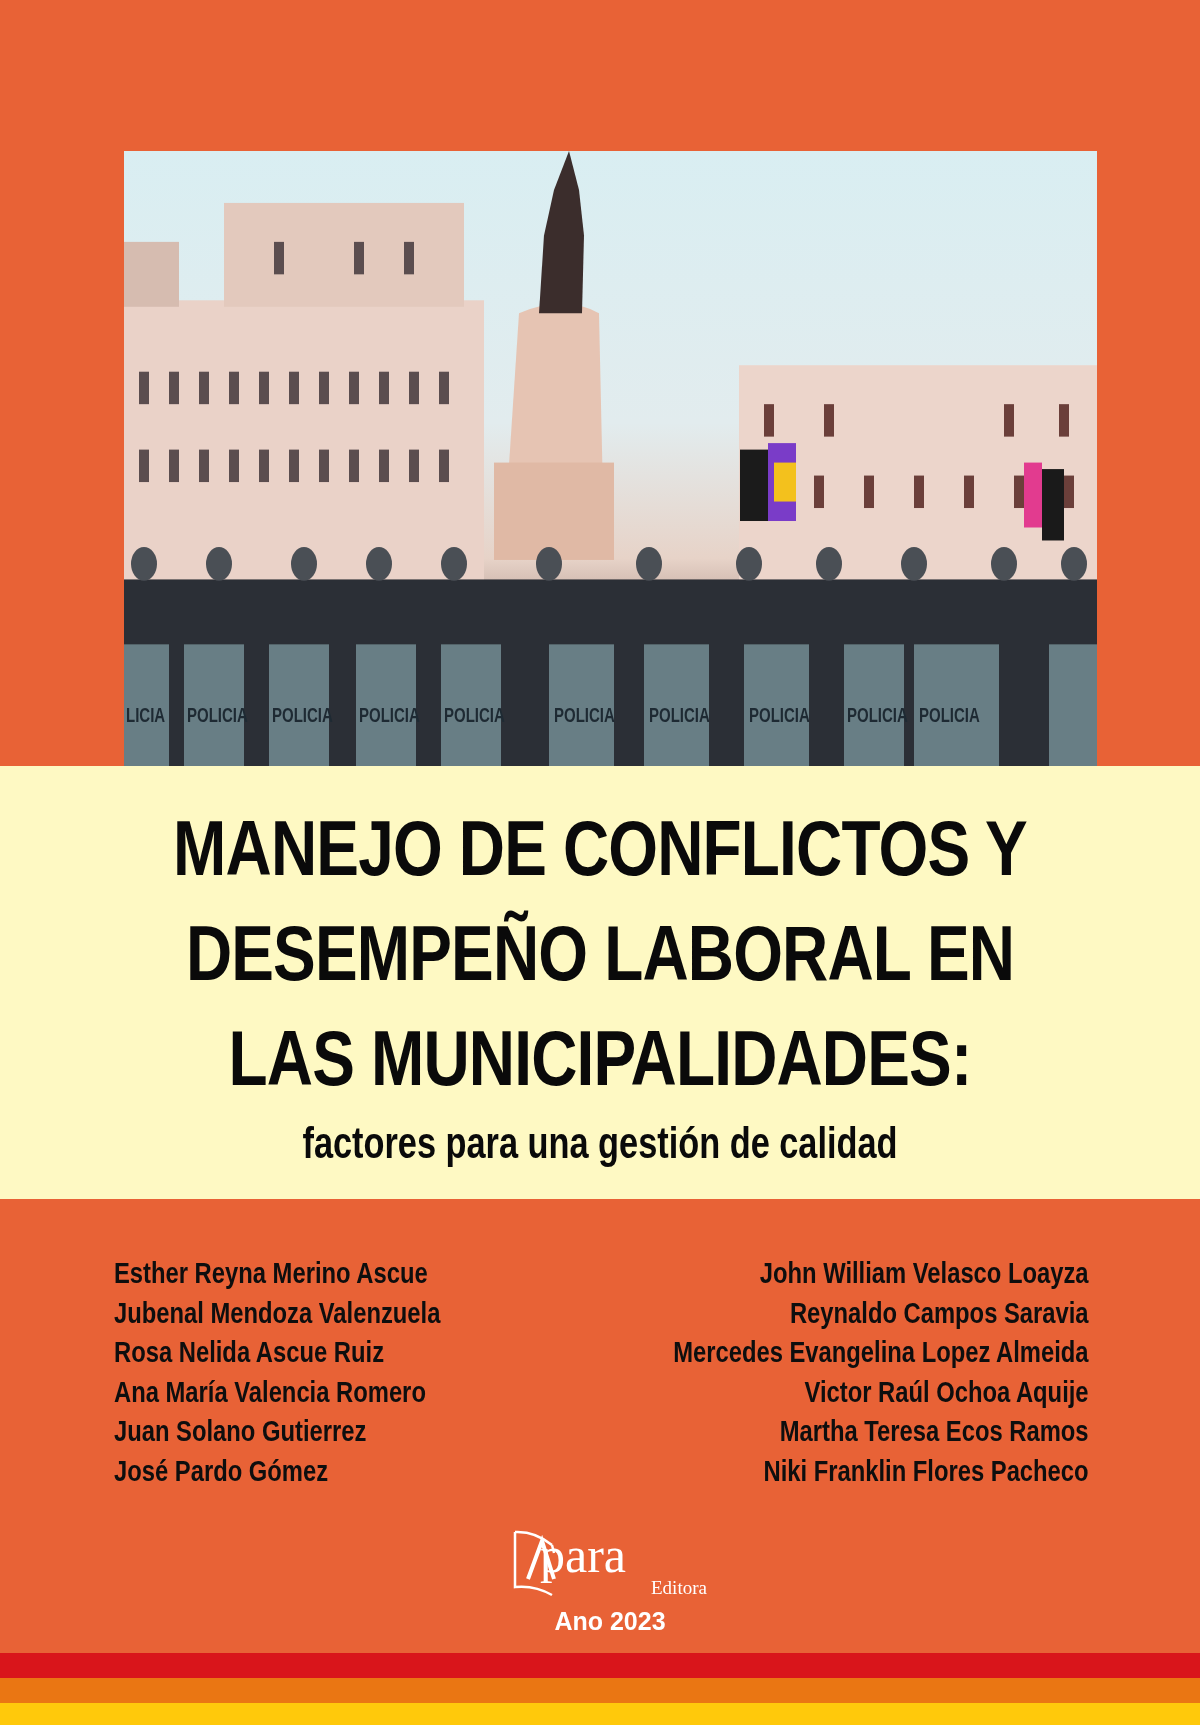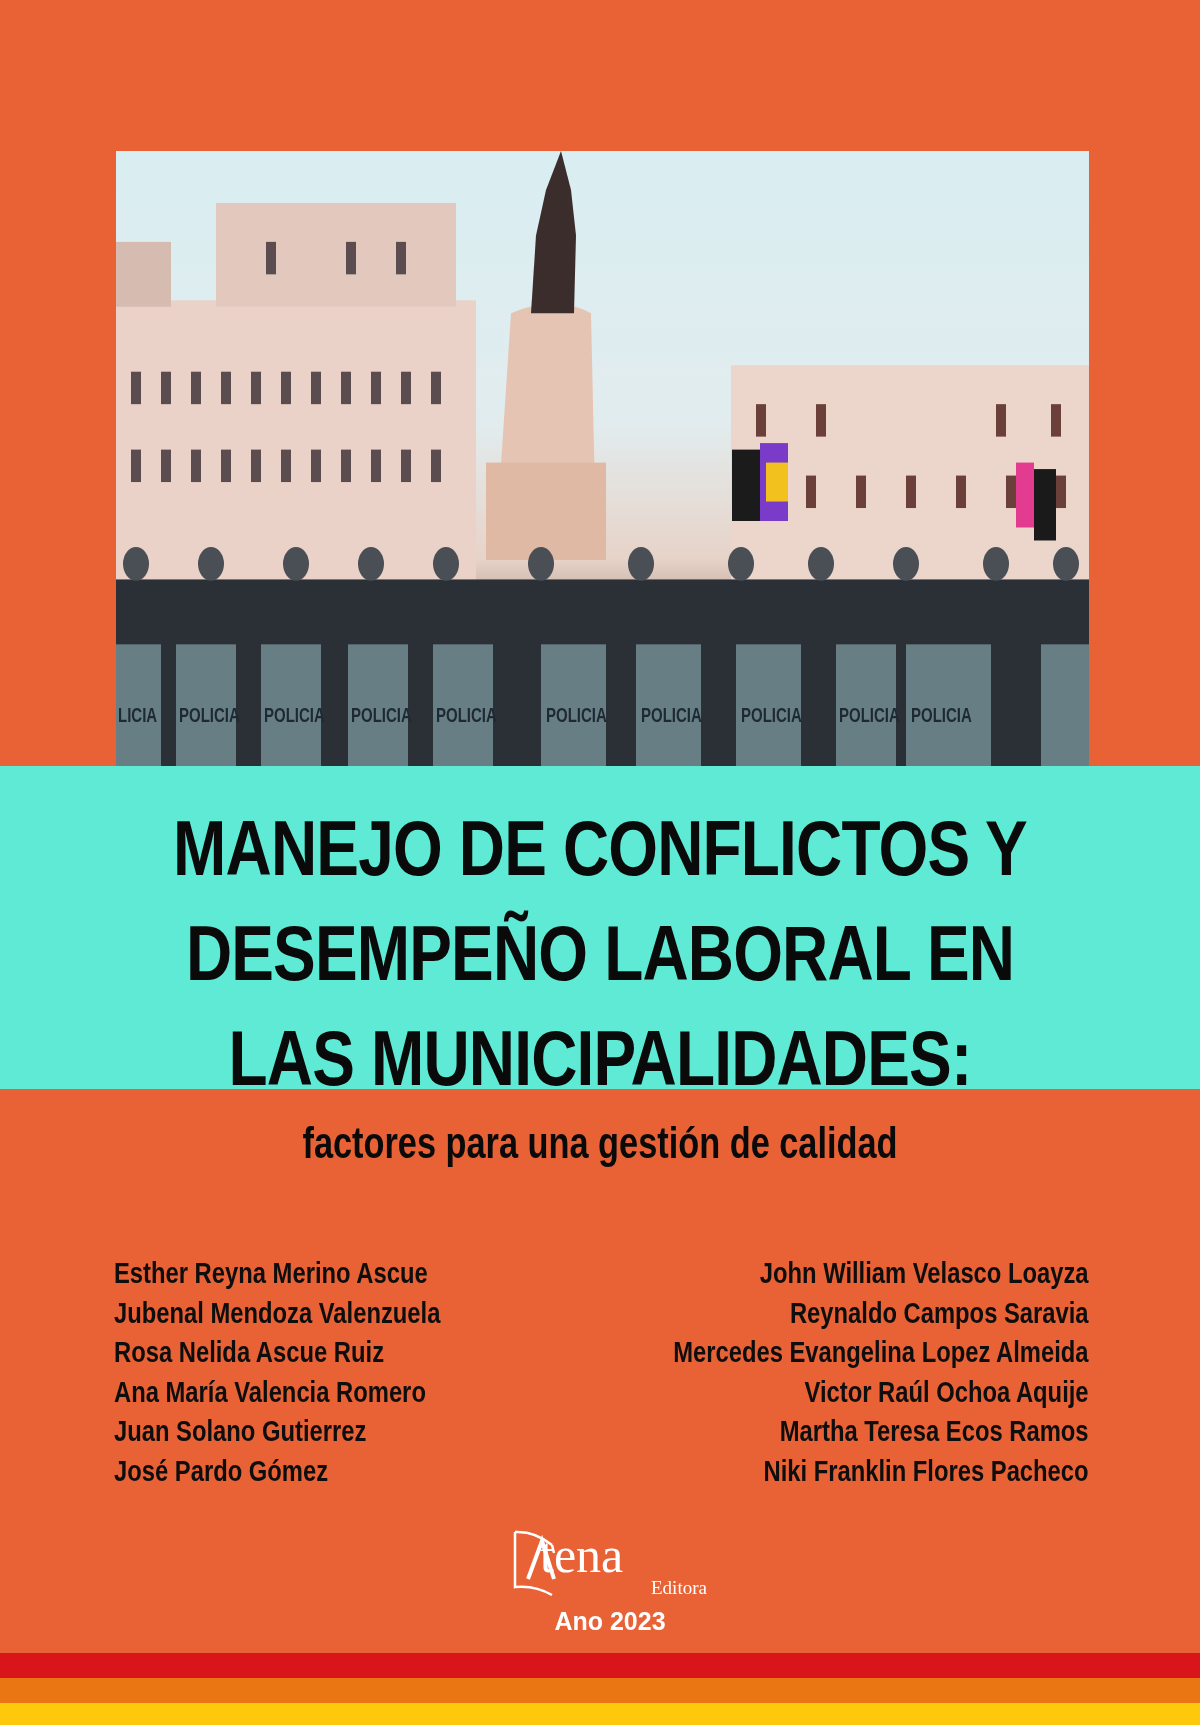--- a/index.html
+++ b/index.html
@@ -2,28 +2,28 @@
 <html><head>
 <meta charset="utf-8">
 <style>
   html, body { margin: 0; padding: 0; }
   body {
     width: 1200px; height: 1725px; position: relative; overflow: hidden;
     background: #e86236;
     font-family: "Liberation Sans", sans-serif;
   }
   .photo {
-    position: absolute; left: 116px; top: 151px; width: 973px; height: 679px;
+    position: absolute; left: 124px; top: 151px; width: 973px; height: 679px;
     overflow: hidden;
     background: linear-gradient(180deg, #d9eef2 0%, #e2ecee 40%, #e7d3c8 60%, #8a6a62 78%, #2f3f48 100%);
   }
   .photo svg { position: absolute; left: 0; top: 0; width: 100%; height: 100%; }
   .title-band {
-    position: absolute; left: 0; top: 766px; width: 1200px; height: 323px;
-    background: #5eead4;
+    position: absolute; left: 0; top: 766px; width: 1200px; height: 433px;
+    background: #fef9c3;
   }
   .title {
     position: absolute; left: 0; top: 30px; width: 1200px; text-align: center;
     font-family: "Liberation Sans", sans-serif; font-weight: 700;
     font-size: 78px; line-height: 105px; color: #0a0a0a;
     letter-spacing: -1px;
     transform: scaleX(0.82); transform-origin: center top;
     margin: 0;
   }
   .title span { display: block; }
@@ -199,21 +199,21 @@
   <li>Niki Franklin Flores Pacheco</li>
 </ul>
 
 <div class="logo">
   <svg width="60" height="75" viewBox="0 0 60 75">
     <path d="M5 5 L5 60 Q25 58 42 68" fill="none" stroke="#ffffff" stroke-width="2.5"></path>
     <path d="M5 5 Q25 4 42 18" fill="none" stroke="#ffffff" stroke-width="2.5"></path>
     <path d="M42 18 L44 26" fill="none" stroke="#ffffff" stroke-width="2.5"></path>
     <path d="M18 52 L32 14 L44 52" fill="none" stroke="#ffffff" stroke-width="4"></path>
   </svg>
-  <span class="logo-word">tena</span>
+  <span class="logo-word">para</span>
   <span class="logo-sub">Editora</span>
 </div>
 
 <div class="year">Ano 2023</div>
 
 <div class="stripe red"></div>
 <div class="stripe orange"></div>
 <div class="stripe yellow"></div>
 
 </body></html>

